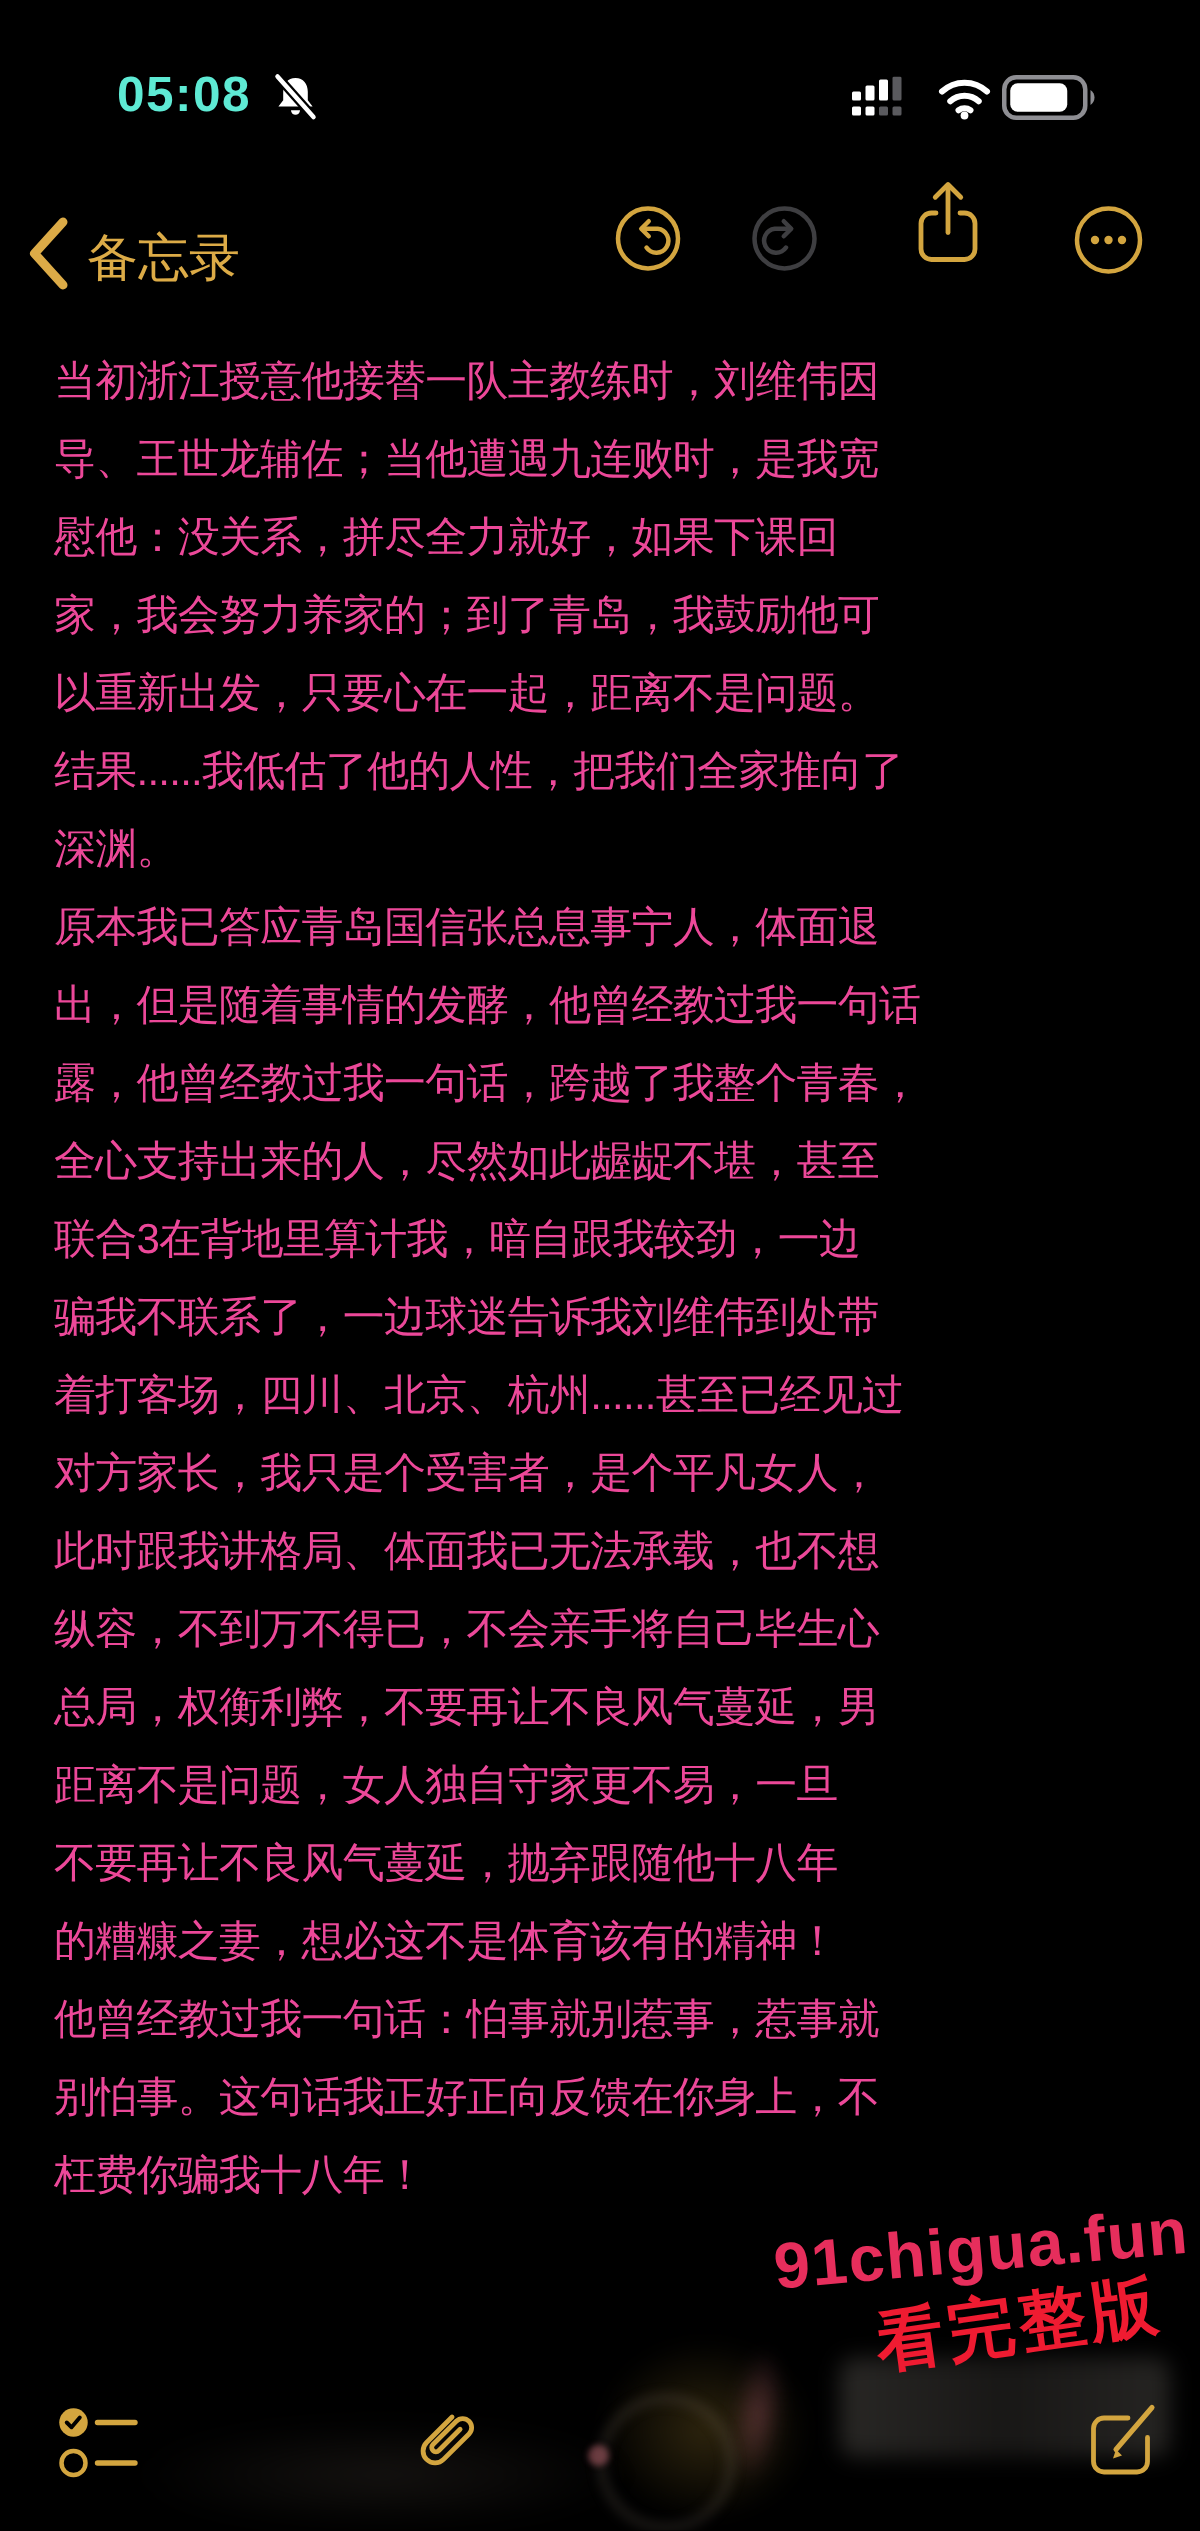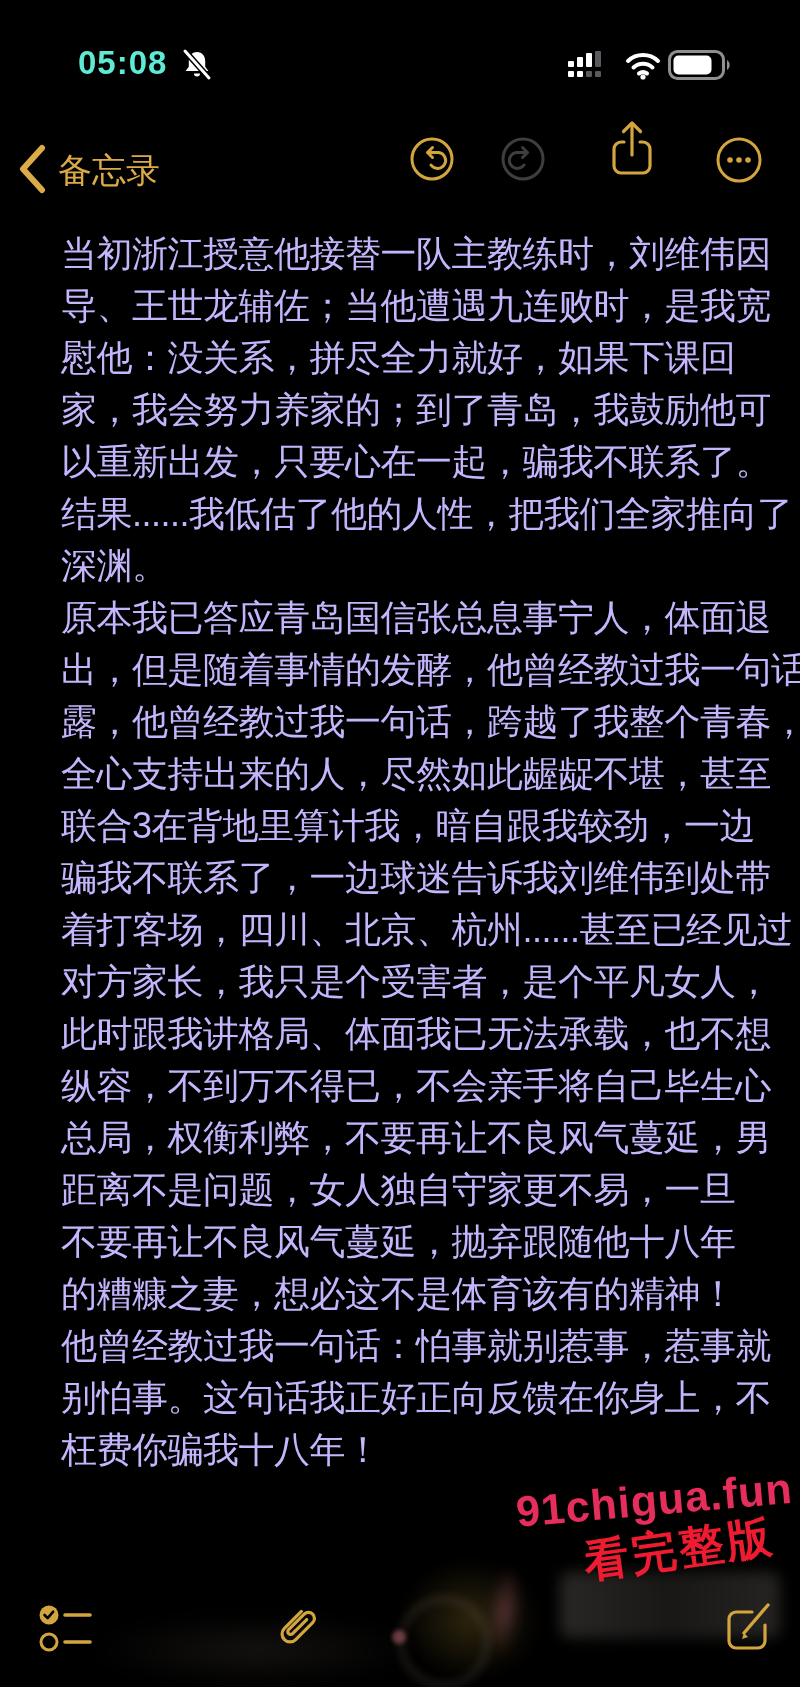--- a/index.html
+++ b/index.html
@@ -17,22 +17,22 @@
   
   .back-btn{left:18px;top:130px;display:flex;align-items:center;gap:12px;cursor:pointer;margin-top:14px;}
   .back-label{font-size:34px;color:#dcab47;font-weight:500;}
   .nav-icon{top:136px;}
   .undo{left:409px;}
   .redo{left:500px;}
   .share{left:606px;top:118px;}
   .more{left:715px;}
 
   
-  .note-body{left:61px;top:228px;width:712px;color:#c4b5fd;
-             font-size:36px;line-height:52px;letter-spacing:-0.5px;}
+  .note-body{left:36px;top:228px;width:712px;color:#ec4899;
+             font-size:28px;line-height:52px;letter-spacing:-0.5px;}
   .note-line{height:52px;white-space:nowrap;}
 
   
   .wm-site{left:514px;top:1488px;font-size:43px;font-weight:700;color:#e62e5c;
            transform:rotate(-5deg);transform-origin:left top;white-space:nowrap;letter-spacing:1px;}
   .wm-caption{left:580px;top:1533px;font-size:45px;font-weight:700;color:#ef1b31;
               transform:rotate(-8deg);transform-origin:left top;white-space:nowrap;letter-spacing:3px;}
 
   
   .ghost{pointer-events:none;}
@@ -139,21 +139,21 @@
     <circle cx="24" cy="24" r="2.8" fill="#d3a53f"></circle>
     <circle cx="33" cy="24" r="2.8" fill="#d3a53f"></circle>
   </svg>
 </span>
 
 <div class="abs note-body">
   <div class="note-line">当初浙江授意他接替一队主教练时，刘维伟因</div>
   <div class="note-line">导、王世龙辅佐；当他遭遇九连败时，是我宽</div>
   <div class="note-line">慰他：没关系，拼尽全力就好，如果下课回</div>
   <div class="note-line">家，我会努力养家的；到了青岛，我鼓励他可</div>
-  <div class="note-line">以重新出发，只要心在一起，骗我不联系了。</div>
+  <div class="note-line">以重新出发，只要心在一起，距离不是问题。</div>
   <div class="note-line">结果......我低估了他的人性，把我们全家推向了</div>
   <div class="note-line">深渊。</div>
   <div class="note-line">原本我已答应青岛国信张总息事宁人，体面退</div>
   <div class="note-line">出，但是随着事情的发酵，他曾经教过我一句话</div>
   <div class="note-line">露，他曾经教过我一句话，跨越了我整个青春，</div>
   <div class="note-line">全心支持出来的人，尽然如此龌龊不堪，甚至</div>
   <div class="note-line">联合3在背地里算计我，暗自跟我较劲，一边</div>
   <div class="note-line">骗我不联系了，一边球迷告诉我刘维伟到处带</div>
   <div class="note-line">着打客场，四川、北京、杭州......甚至已经见过</div>
   <div class="note-line">对方家长，我只是个受害者，是个平凡女人，</div>

